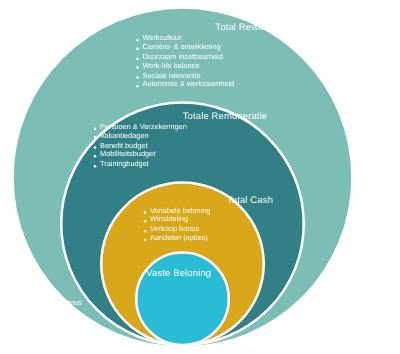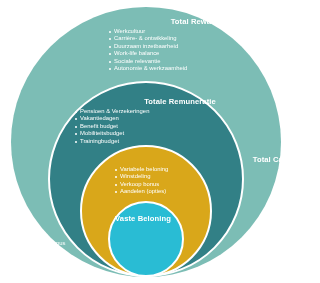--- a/index.html
+++ b/index.html
@@ -70,21 +70,21 @@
     position: absolute;
     left: 0;
     right: 0;
     text-align: left;
     color: #ffffff;
     pointer-events: none;
   }
 
   .block-title {
     font-size: 7.6px;
-    font-weight: bold;
+    font-weight: normal;
     letter-spacing: 0.1px;
     text-align: center;
     margin: 0 0 1.5px 0;
     color: #ffffff;
   }
 
   .block-list {
     list-style: none;
     margin: 0;
     padding: 0;
@@ -107,25 +107,25 @@
     width: 2px;
     height: 2px;
     border-radius: 50%;
     background: #ffffff;
   }
 
   
   #block-total-rewards  { top: 17px;  padding-left: 108px; }
   #block-total-rewards .block-title { margin-left: -6px; }
 
-  #block-remuneratie    { top: 88px;  padding-left: 74px; margin-top: 9px; }
+  #block-remuneratie    { top: 88px;  padding-left: 74px; }
   #block-remuneratie .block-title { margin-left: -6px; }
 
   #block-total-cash     { top: 155px; padding-left: 114px; }
-  #block-total-cash .block-title { margin-left: -6px; text-align: right; }
+  #block-total-cash .block-title { margin-left: -6px; }
 
   #block-vaste-beloning { top: 214px; }
   #block-vaste-beloning .block-title { margin-left: -6px; }
 </style>
 </head>
 <body>
 
 <div id="diagram">
 
   <div class="ring ring-outer"></div>

